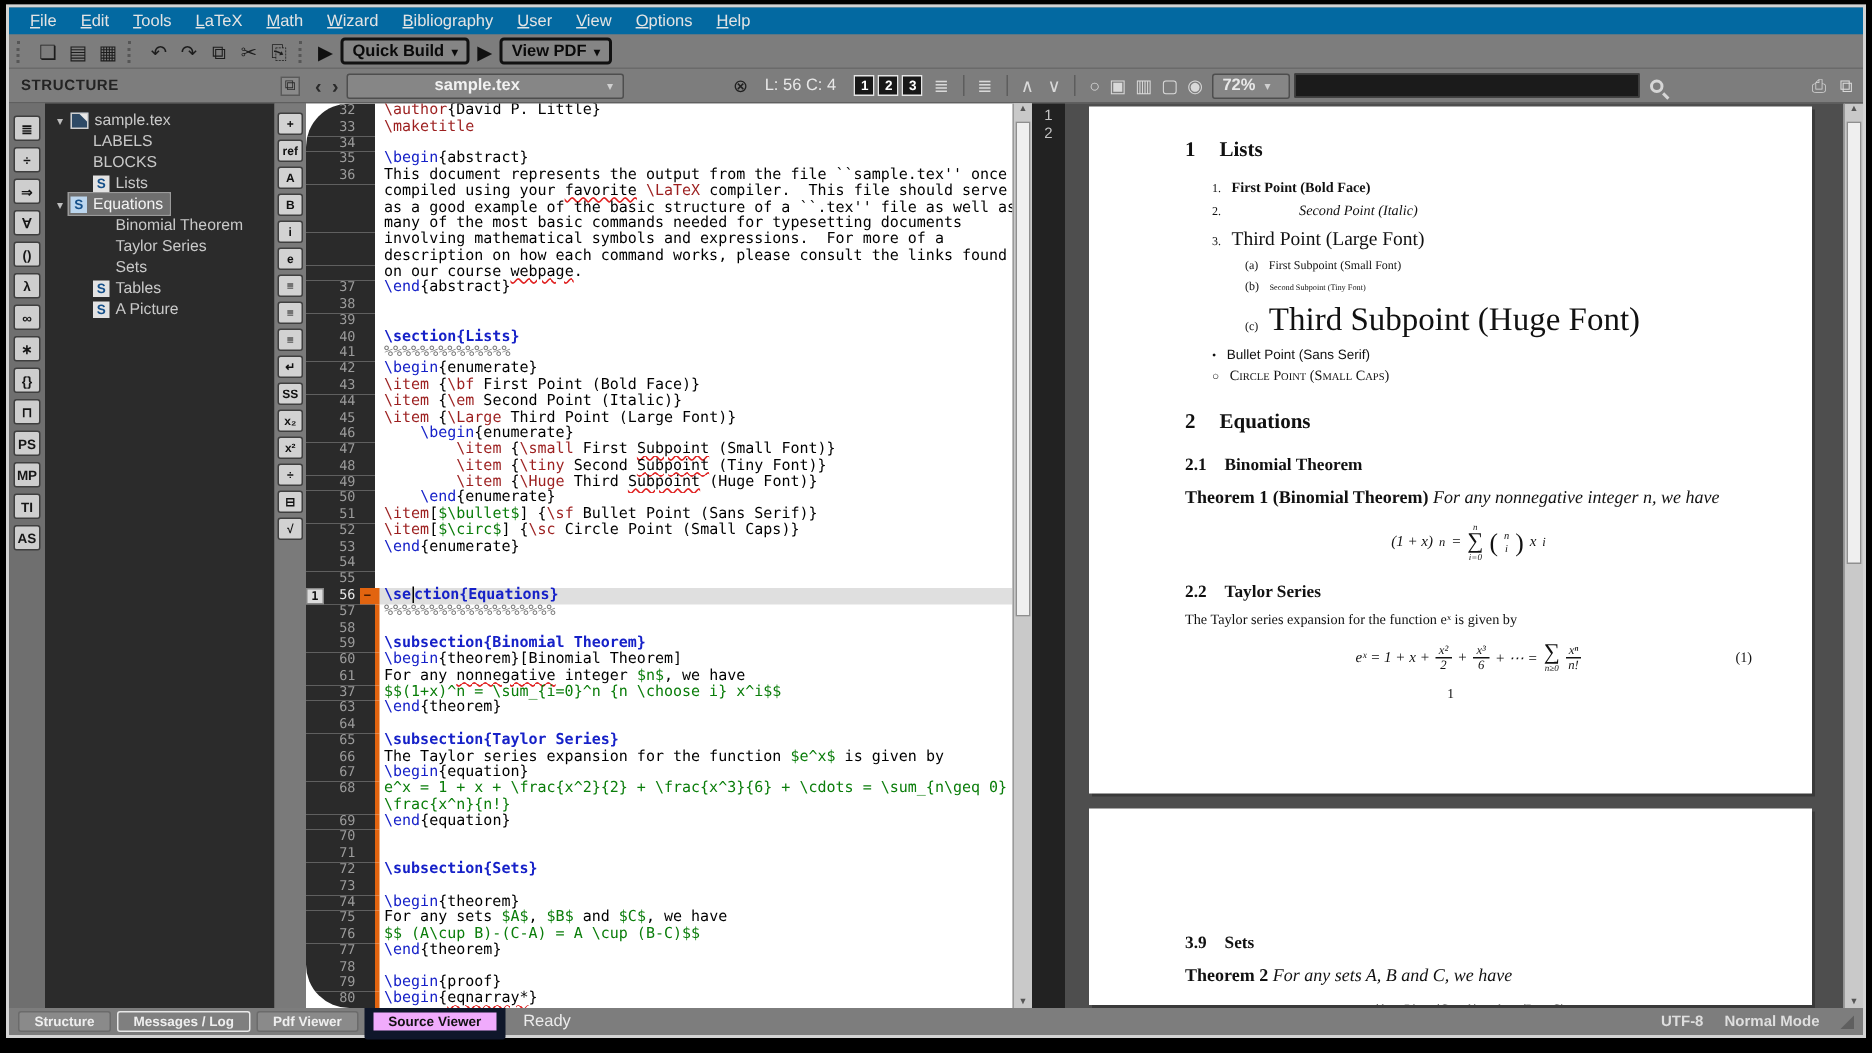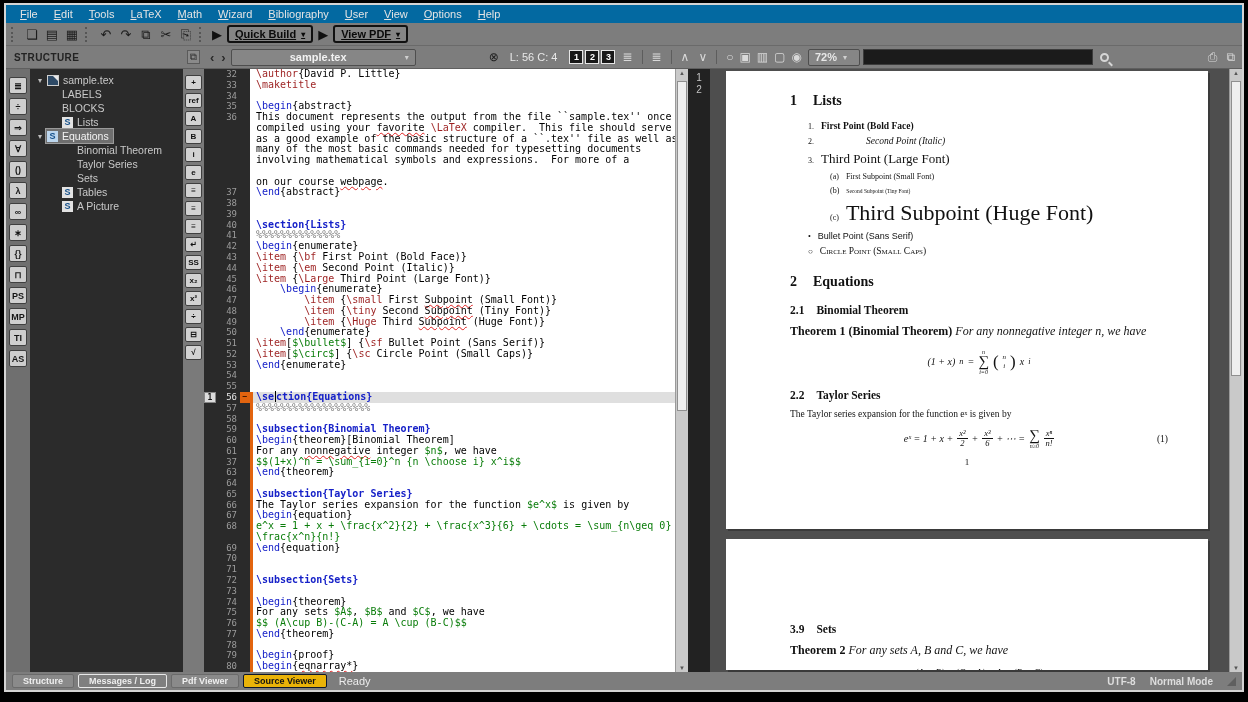--- a/index.html
+++ b/index.html
@@ -13,21 +13,21 @@
   .menu-item { color:#e4e4e4; font-size:11px; padding:0 8px; cursor:default; }
   .menu-item u { text-decoration:underline; }
 
   
   .toolbar1 { height:23px; background:#7d7d7d; display:flex; align-items:center; padding-left:2px; flex:0 0 23px; border-bottom:1px solid #6a6a6a;}
   .grip { width:6px; height:15px; border-left:2px dotted #565656; margin:0 5px 0 3px; }
   .tbtn { width:20px; height:19px; display:flex; align-items:center; justify-content:center;
           color:#1c1c1c; font-size:13px; line-height:1; }
   .playbtn { color:#101010; font-size:13px; margin:0 2px; }
   .buildbox { border:2px solid #111; border-radius:3px; background:#858585; color:#0a0a0a;
-              font-weight:bold; font-size:11px; padding:1px 6px; display:flex; align-items:center; gap:5px; margin:0 3px;text-decoration:underline;}
+              font-weight:bold; font-size:11px; padding:1px 6px; display:flex; align-items:center; gap:5px; margin:0 3px;}
   .buildbox .arr { font-size:8px; }
 
   
   .band2 { height:23px; flex:0 0 23px; display:flex; background:#7d7d7d; border-bottom:1px solid #5f5f5f; }
   .structhead { width:198px; flex:0 0 198px; display:flex; align-items:center; padding:0 4px 0 8px; }
   .structhead .title { color:#232323; font-weight:bold; font-size:10px; letter-spacing:.4px; flex:1; }
   .structhead .detach { color:#2c2c2c; font-size:10px; border:1px solid #5a5a5a; padding:0 2px; background:#8a8a8a; }
   .toolbar2 { flex:1; display:flex; align-items:center; gap:3px; padding:0 4px; }
   .chev { color:#2a2a2a; font-size:13px; font-weight:bold; padding:0 2px; }
   .combo { background:#868686; border:1px solid #4e4e4e; border-radius:2px; height:17px;
@@ -71,21 +71,21 @@
   .titem.sel .sbadge { background:#bcd6ee; }
   .titem.sel { color:#f3f3f3; }
 
   .edittools { width:21px; flex:0 0 21px; background:#7a7a7a; display:flex; flex-direction:column;
                align-items:center; padding-top:6px; gap:3px; }
   .etbtn { width:17px; height:15px; background:#d2d2d2; border:1px solid #3f3f3f; border-radius:2px;
            color:#111; font-size:8px; font-weight:bold; display:flex; align-items:center; justify-content:center; }
 
   
   .editor { width:484px; flex:0 0 484px; background:#fff; display:flex; min-height:0; position:relative;}
-  .edrows { flex:1; overflow:hidden; font-family:"DejaVu Sans Mono", monospace; font-size:10px; }
+  .edrows { flex:1; overflow:hidden; font-family:"DejaVu Sans Mono", monospace; font-size:10px;border-radius:29px; }
   .erow { display:flex; height:10.77px; line-height:10.6px; align-items:stretch; }
   .erow.cur { background:#dfdfdf; }
   .bm { width:12px; flex:0 0 12px; background:#2a2a2a; color:#111; font-size:8px; text-align:center; }
   .bm.on { background:#dcdcdc; border:1px solid #888; font-weight:bold; line-height:9px;}
   .ln { width:24px; flex:0 0 24px; background:#2a2a2a; color:#9b9b9b; font-size:9px; text-align:right; padding-right:3px; }
   .erow.cur .ln { color:#e8e8e8; }
   .fo { width:10px; flex:0 0 10px; background:#2a2a2a; color:#2a2a2a; font-size:8px; text-align:center; }
   .fo.on { background:#e2640f; color:#3a1600; font-weight:bold; line-height:10px; }
   .cb { width:3px; flex:0 0 3px; background:transparent; }
   .cb.on { background:#e2640f; }
@@ -146,21 +146,21 @@
   .pscroll .a { position:absolute; width:100%; text-align:center; font-size:6px; color:#555; }
   .pscroll .a.up { top:1px; } .pscroll .a.dn { bottom:1px; }
   .pscroll .thumb { position:absolute; left:1px; right:1px; top:12px; height:295px; background:#efefef; border:1px solid #8f8f8f; }
 
   
   .statusbar { height:18px; flex:0 0 18px; background:#7d7d7d; display:flex; align-items:center;
                padding:0 6px; gap:4px; }
   .sbtn { font-size:9px; font-weight:bold; color:#efefef; background:#8a8a8a; border:1px solid #6b6b6b;
           border-radius:2px; padding:1px 10px; }
   .sbtn.outline { border:1px solid #e8e8e8; background:#7f7f7f; }
-  .sbtn.active { background:#eab308; color:#111; border:1px solid #0f172a; }
+  .sbtn.active { background:#f0abfc; color:#111; border:6px solid #0f172a; }
   .ready { color:#ececec; font-size:11px; margin-left:8px; flex:1; }
   .senc { color:#dedede; font-size:10px; font-weight:bold; margin-right:10px; }
   .gripcorner { width:0; height:0; border-style:solid; border-width:0 0 9px 9px; border-color:transparent transparent #5f5f5f transparent; }
 </style>
 </head>
 <body>
 
 <div class="window">
 
   <div class="menubar">
@@ -416,20 +416,21 @@
             <span class="ln"></span>
             <span class="fo"></span>
             <span class="cb"></span>
             <span class="code"><span class="t">involving mathematical symbols and expressions.  For more of a</span></span>
           </div>
           <div class="erow">
             <span class="bm"></span>
             <span class="ln"></span>
             <span class="fo"></span>
             <span class="cb"></span>
+            <span class="code"><span class="t">description on how each command works, please consult the links found</span></span>
           </div>
           <div class="erow">
             <span class="bm"></span>
             <span class="ln"></span>
             <span class="fo"></span>
             <span class="cb"></span>
             <span class="code"><span class="t">on our course </span><span class="u">webpage</span><span class="t">.</span></span>
           </div>
           <div class="erow">
             <span class="bm"></span>

